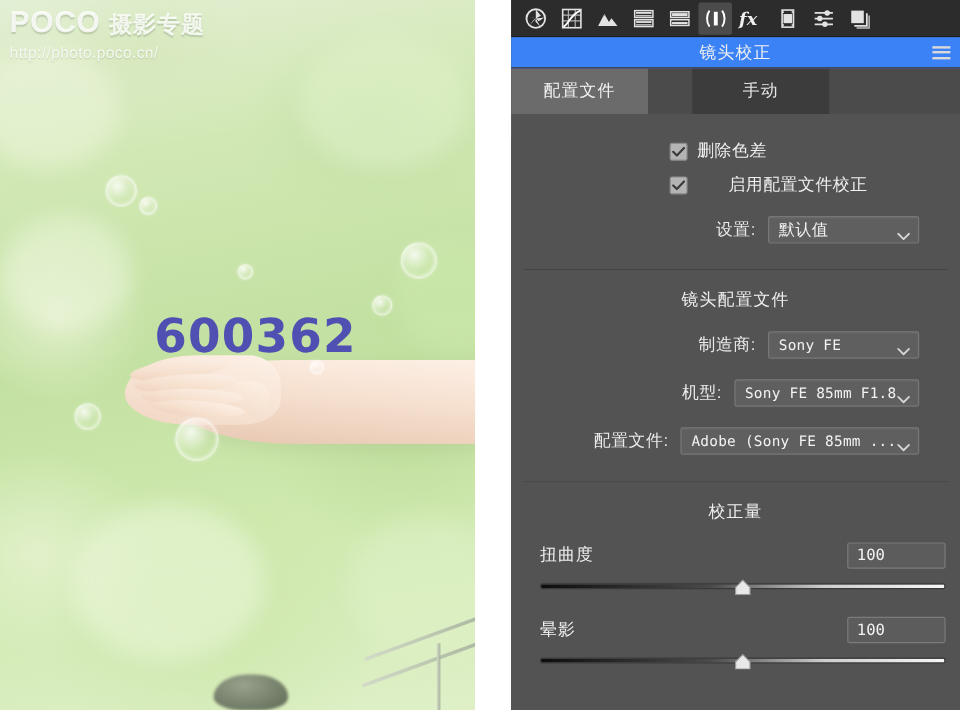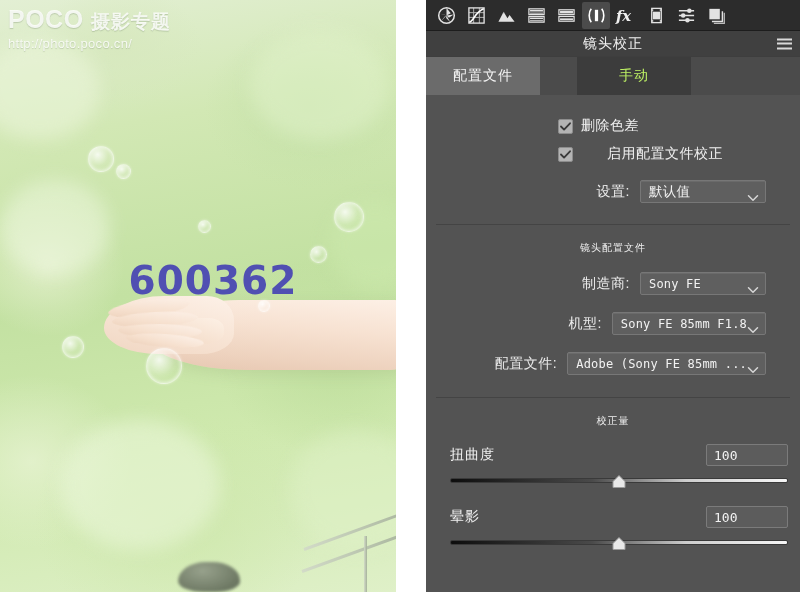--- a/index.html
+++ b/index.html
@@ -141,41 +141,41 @@
   .tool-icon {
     width: 28px; height: 27px;
     display: flex; align-items: center; justify-content: center;
     border-radius: 2px;
   }
   .tool-icon.active { background: #4b4b4b; }
   .tool-icon svg { display: block; }
 
   #panel-title-bar {
     height: 26px;
-    background: #404040;
+    background: #3b82f6;
     border-bottom: 1px solid #3e3e3e;
     display: flex; align-items: center; justify-content: center;
     position: relative;
   }
   #panel-title { font-size: 14px; color: #f0f0f0; letter-spacing: 1px; }
   #panel-menu-icon {
     position: absolute; right: 8px; top: 50%; transform: translateY(-50%);
     width: 15px; height: 11px;
     display: flex; flex-direction: column; justify-content: space-between;
   }
   #panel-menu-icon span { display: block; height: 2px; background: #d9d9d9; }
 
   #tab-bar { height: 38px; display: flex; background: #4b4b4b; gap: 37px; }
   .tab {
     width: 114px; height: 38px;
     display: flex; align-items: center; justify-content: center;
     font-size: 14px; letter-spacing: 1px;
   }
   .tab.active { background: #6b6b6b; color: #f4f4f4; }
-  .tab.inactive { background: #3c3c3c; color: #bef264; }
+  .tab.inactive { background: #3c3c3c; color: #e5e5e5; }
   #tab-filler { flex: 1; background: #4b4b4b; }
 
   #panel-body { padding: 0; background: #535353; height: 497px; position: relative; }
 
   .check-row { display: flex; align-items: center; margin-left: 132px; }
   #check-1 { margin-top: 22px; }
   #check-2 { margin-top: 10px; gap: 26px; }
   .cbox {
     width: 15px; height: 15px;
     background: #b4b4b4;
@@ -217,21 +217,21 @@
   }
   .select .val.cn { font-family: "Liberation Sans", sans-serif; font-size: 13.5px; }
   .chev { width: 12px; height: 8px; flex: 0 0 12px; }
 
   .divider { height: 1px; background: #6d6d6d; border-bottom: 1px solid #444; margin: 0 10px; }
   #divider-1 { margin-top: 21px; }
   #divider-2 { margin-top: 22px; }
 
   .section-title {
     text-align: center;
-    font-size: 10px;
+    font-size: 14px;
     color: #f0f0f0;
     letter-spacing: 1px;
     margin-top: 16px;
   }
 
   .slider-block { margin-top: 16px; padding: 0 12px 0 24px; }
   .slider-head { display: flex; align-items: center; justify-content: space-between; }
   .slider-name { font-size: 14px; color: #f0f0f0; letter-spacing: 1px; }
   .slider-value {
     width: 82px; height: 22px;

